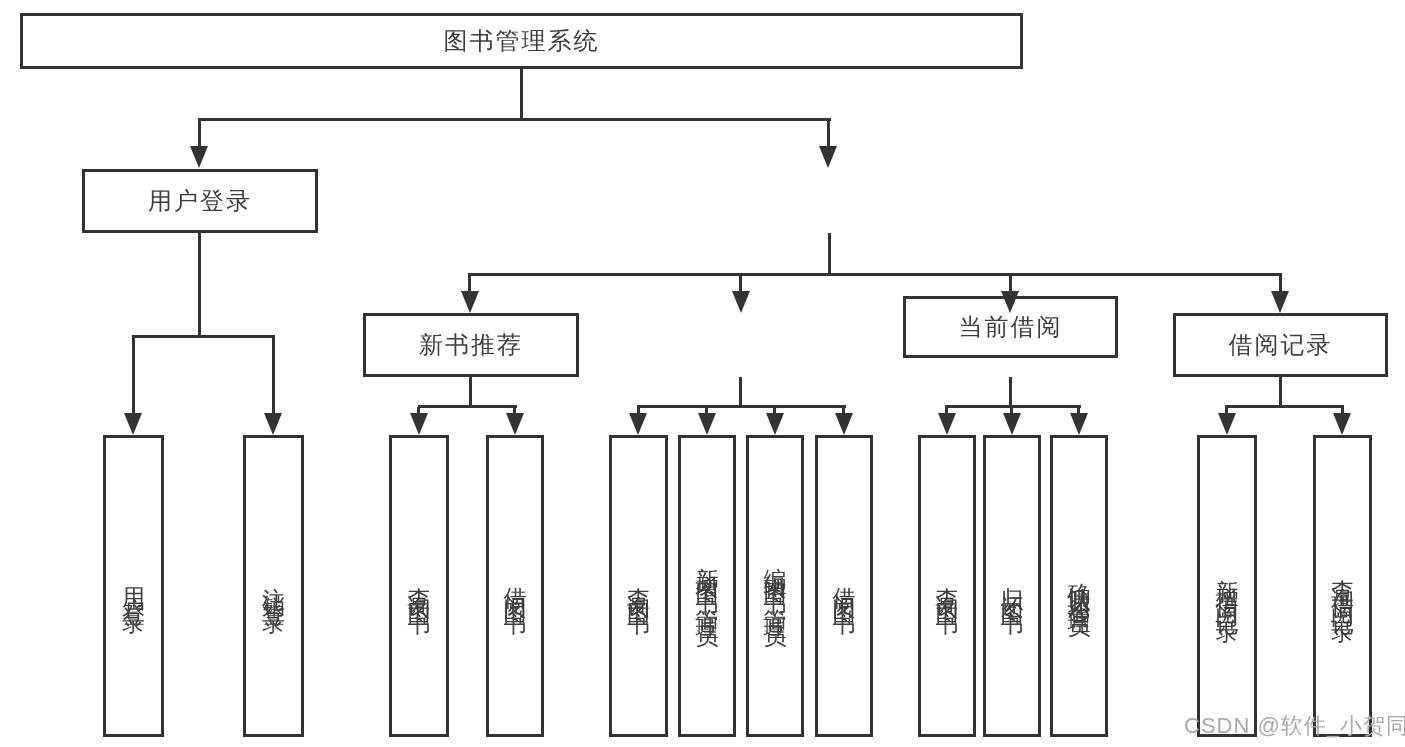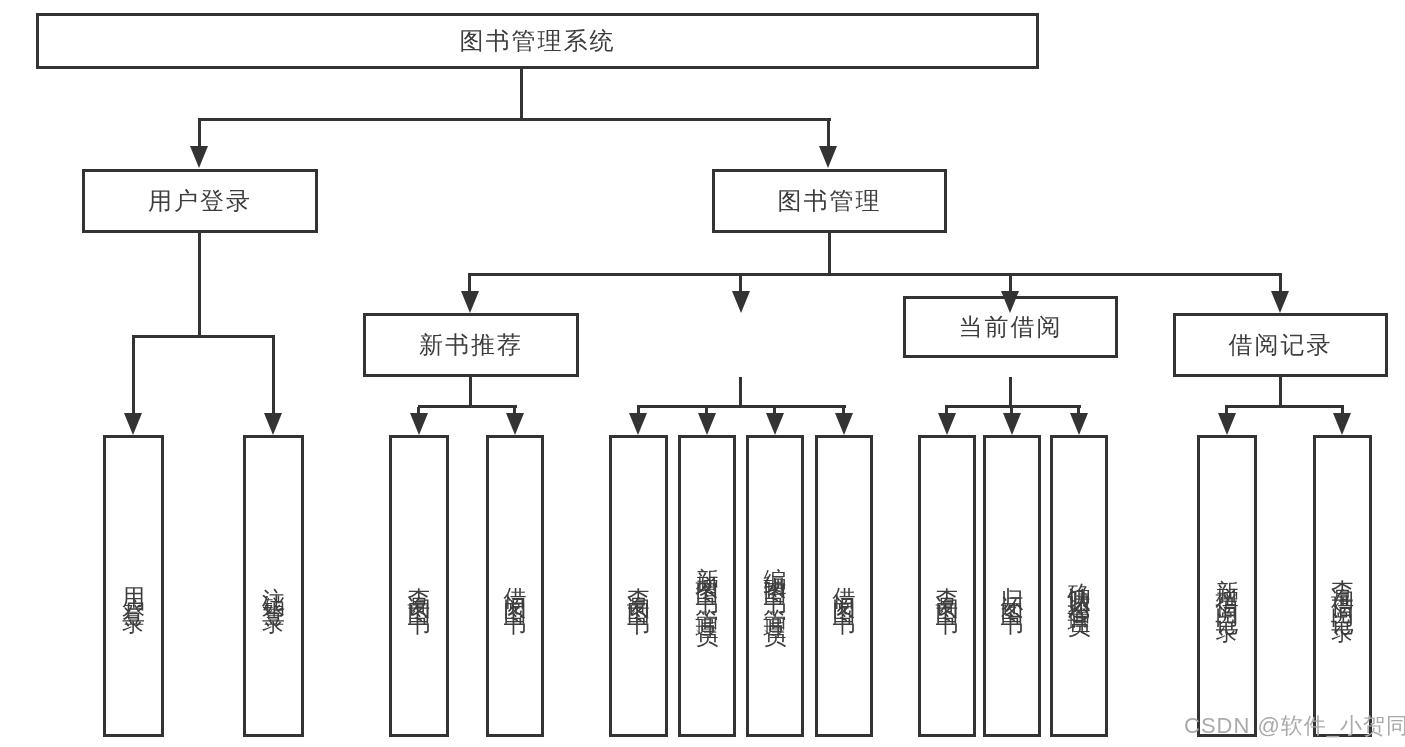--- a/index.html
+++ b/index.html
@@ -63,29 +63,26 @@
     color:var(--watermark);
     z-index:5;
     white-space:nowrap;
   }
 </style>
 </head>
 <body>
 
 <div class="canvas">
 
-  <div class="box h" style="left:36px;top:13px;width:1003px;height:56px">
+  <div class="box h" style="left:20px;top:13px;width:1003px;height:56px">
     <span>图书管理系统</span>
   </div>
 
   <div class="box h" style="left:82px;top:169px;width:236px;height:64px">
     <span>用户登录</span>
-  </div>
-  <div class="box h" style="left:712px;top:169px;width:235px;height:64px">
-    <span>图书管理</span>
   </div>
 
   <div class="box h" style="left:363px;top:313px;width:216px;height:64px">
     <span>新书推荐</span>
   </div>
   <div class="box h" style="left:903px;top:296px;width:215px;height:62px">
     <span>当前借阅</span>
   </div>
   <div class="box h" style="left:1173px;top:313px;width:215px;height:64px">
     <span>借阅记录</span>

